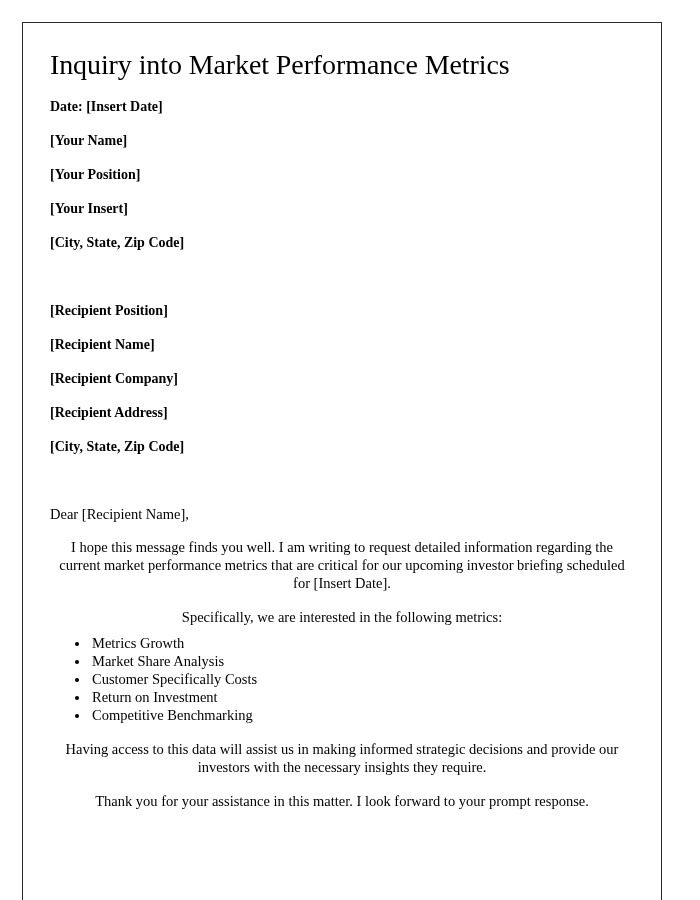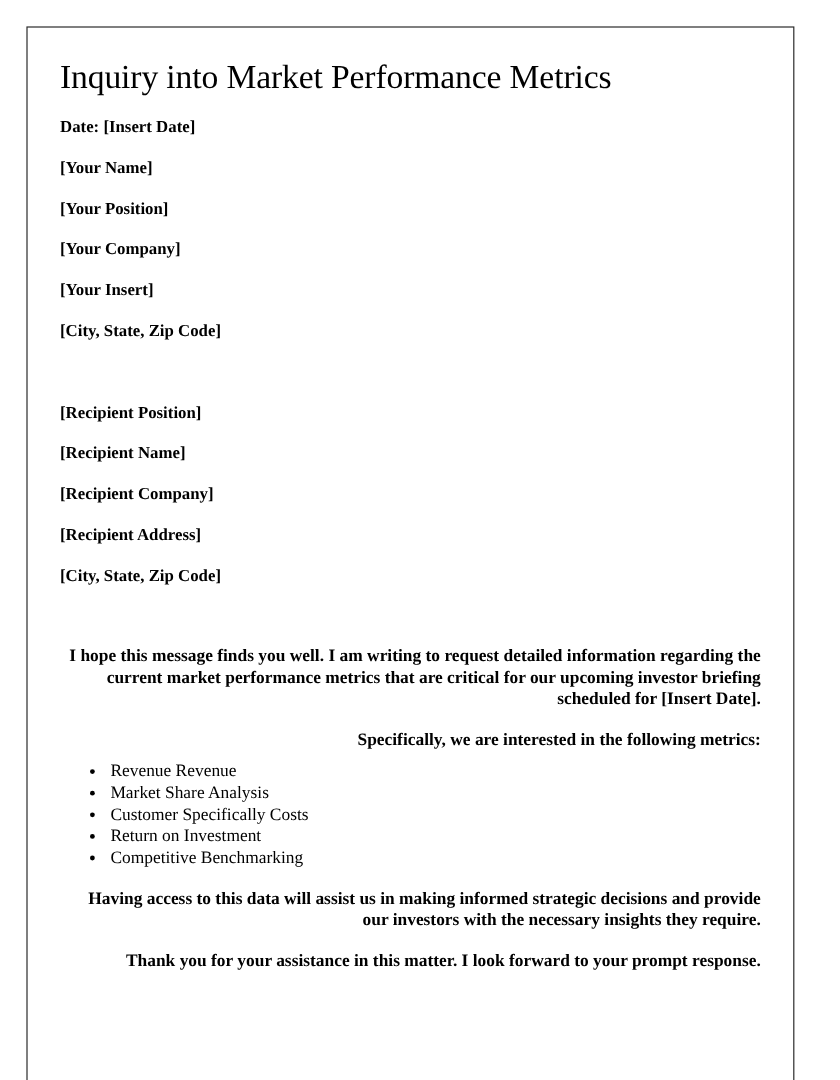--- a/index.html
+++ b/index.html
@@ -53,22 +53,21 @@
     font-size: 14.5px;
     line-height: 15px;
     height: 15px;
   }
 
   .body-para {
     margin: 0;
     padding-top: 16px;
     font-size: 14.5px;
     line-height: 18px;
-    text-align: right;
-    font-weight: bold;
+    text-align: center;
   }
 
   .salutation {
     margin: 0;
     padding-top: 19px;
     font-size: 14.5px;
     line-height: 15px;
   }
 
   .metrics-list {
@@ -87,41 +86,41 @@
 <body>
 
 <div class="page-sheet">
 
   <h1 class="doc-title">Inquiry into Market Performance Metrics</h1>
 
   <p class="line-para">Date: [Insert Date]</p>
 
   <p class="line-para">[Your Name]</p>
   <p class="line-para">[Your Position]</p>
-  <p class="line-para">[Your Company]</p>
   <p class="line-para">[Your Insert]</p>
   <p class="line-para">[City, State, Zip Code]</p>
 
   <div class="spacer-para"></div>
 
   <p class="line-para">[Recipient Position]</p>
   <p class="line-para">[Recipient Name]</p>
   <p class="line-para">[Recipient Company]</p>
   <p class="line-para">[Recipient Address]</p>
   <p class="line-para">[City, State, Zip Code]</p>
 
   <div class="spacer-para"></div>
 
+  <p class="salutation">Dear [Recipient Name],</p>
 
   <p class="body-para">I hope this message finds you well. I am writing to request detailed information regarding the current market performance metrics that are critical for our upcoming investor briefing scheduled for [Insert Date].</p>
 
   <p class="body-para">Specifically, we are interested in the following metrics:</p>
 
   <ul class="metrics-list">
-    <li>Revenue Revenue</li>
+    <li>Metrics Growth</li>
     <li>Market Share Analysis</li>
     <li>Customer Specifically Costs</li>
     <li>Return on Investment</li>
     <li>Competitive Benchmarking</li>
   </ul>
 
   <p class="body-para">Having access to this data will assist us in making informed strategic decisions and provide our investors with the necessary insights they require.</p>
 
   <p class="body-para">Thank you for your assistance in this matter. I look forward to your prompt response.</p>
 

